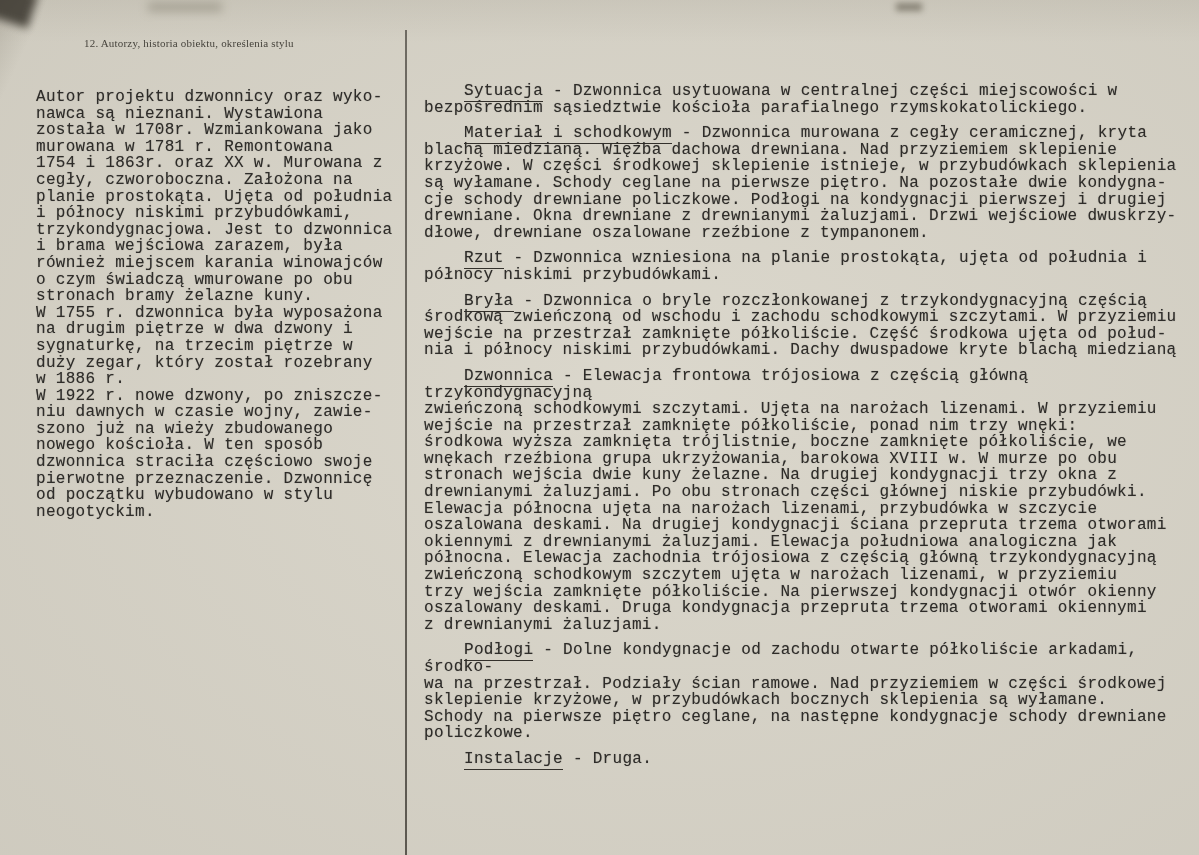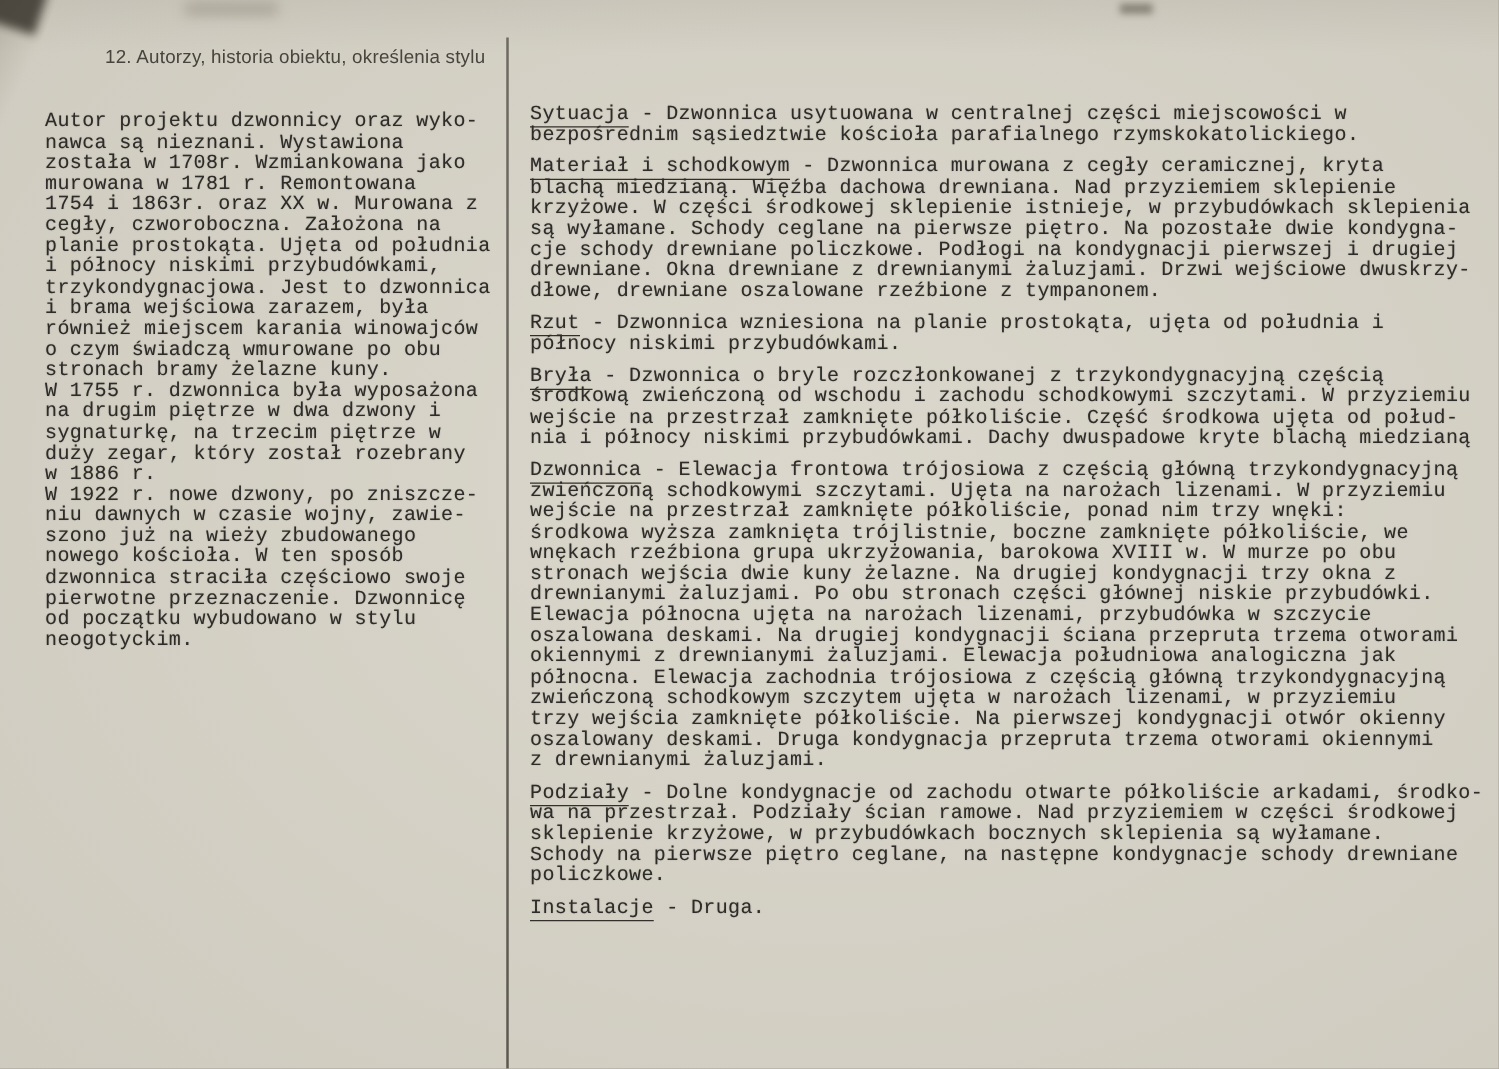--- a/index.html
+++ b/index.html
@@ -30,41 +30,41 @@
   }
   .divider {
     position: absolute;
     left: 405px; top: 30px; bottom: 0;
     width: 2px;
     background: linear-gradient(#55514a, #3f3b34);
     opacity: 0.8;
   }
   .field-header {
     position: absolute;
-    font-family: Liberation Sans, sans-serif;
-    font-size: 15px;
+    font-family: Liberation Serif, serif;
+    font-size: 11px;
     color: #47443d;
     letter-spacing: 0.2px;
     white-space: nowrap;
     text-align: center;
   }
   .hdr-left  { left: 84px;  top: 37px; }
   .hdr-right { left: 441px; top: 35px; }
   .typewriter {
     white-space: pre-wrap;
     font-size: 16px;
     line-height: 16.6px;
     letter-spacing: 0.3px;
     color: #2e2c29;
     text-shadow: 0 0 1px rgba(46,44,41,0.38);
   }
   .left-body  { position: absolute; left: 36px;  top: 89px; width: 382px; }
   .right-body { position: absolute; left: 424px; top: 83px; width: 778px; }
   .sec  { margin: 0 0 9px 0; }
-  .term { border-bottom: 1.6px solid #33302b; padding-bottom: 1px; }
+  .term { border-bottom: 1.6px solid #33302b; padding-bottom: 1px; margin-left: 40px; }
 </style>
 </head>
 <body>
 
 <div class="page">
 
   <div class="artifact corner-tl"></div>
   <div class="artifact smudge-top"></div>
   <div class="artifact smudge-top2"></div>
 
@@ -124,21 +124,21 @@
 stronach wejścia dwie kuny żelazne. Na drugiej kondygnacji trzy okna z
 drewnianymi żaluzjami. Po obu stronach części głównej niskie przybudówki.
 Elewacja północna ujęta na narożach lizenami, przybudówka w szczycie
 oszalowana deskami. Na drugiej kondygnacji ściana przepruta trzema otworami
 okiennymi z drewnianymi żaluzjami. Elewacja południowa analogiczna jak
 północna. Elewacja zachodnia trójosiowa z częścią główną trzykondygnacyjną
 zwieńczoną schodkowym szczytem ujęta w narożach lizenami, w przyziemiu
 trzy wejścia zamknięte półkoliście. Na pierwszej kondygnacji otwór okienny
 oszalowany deskami. Druga kondygnacja przepruta trzema otworami okiennymi
 z drewnianymi żaluzjami.</span></p>
-    <p class="sec typewriter"><span class="term">Podziały</span><span> - Dolne kondygnacje od zachodu otwarte półkoliście arkadami, środko-
+    <p class="sec typewriter"><span class="term">Podłogi</span><span> - Dolne kondygnacje od zachodu otwarte półkoliście arkadami, środko-
 wa na przestrzał. Podziały ścian ramowe. Nad przyziemiem w części środkowej
 sklepienie krzyżowe, w przybudówkach bocznych sklepienia są wyłamane.
 Schody na pierwsze piętro ceglane, na następne kondygnacje schody drewniane
 policzkowe.</span></p>
     <p class="sec typewriter"><span class="term">Instalacje</span><span> - Druga.</span></p>
   </div>
 
 </div>
 
 </body></html>

